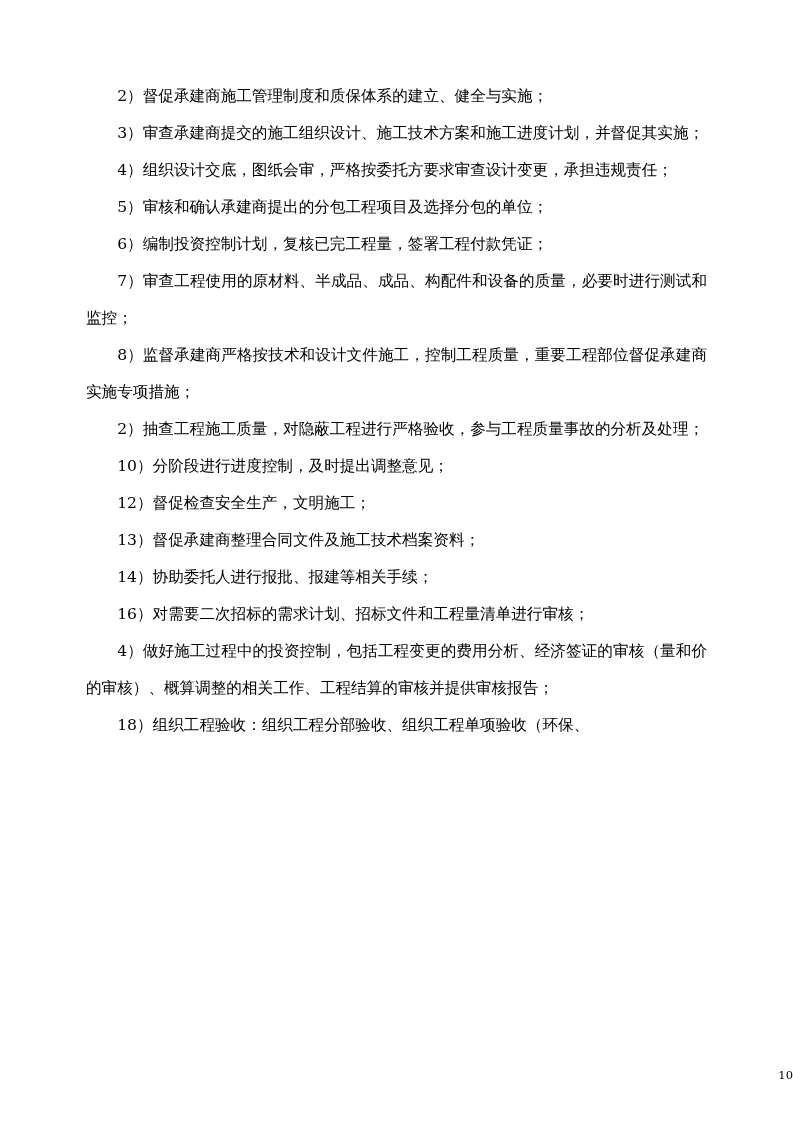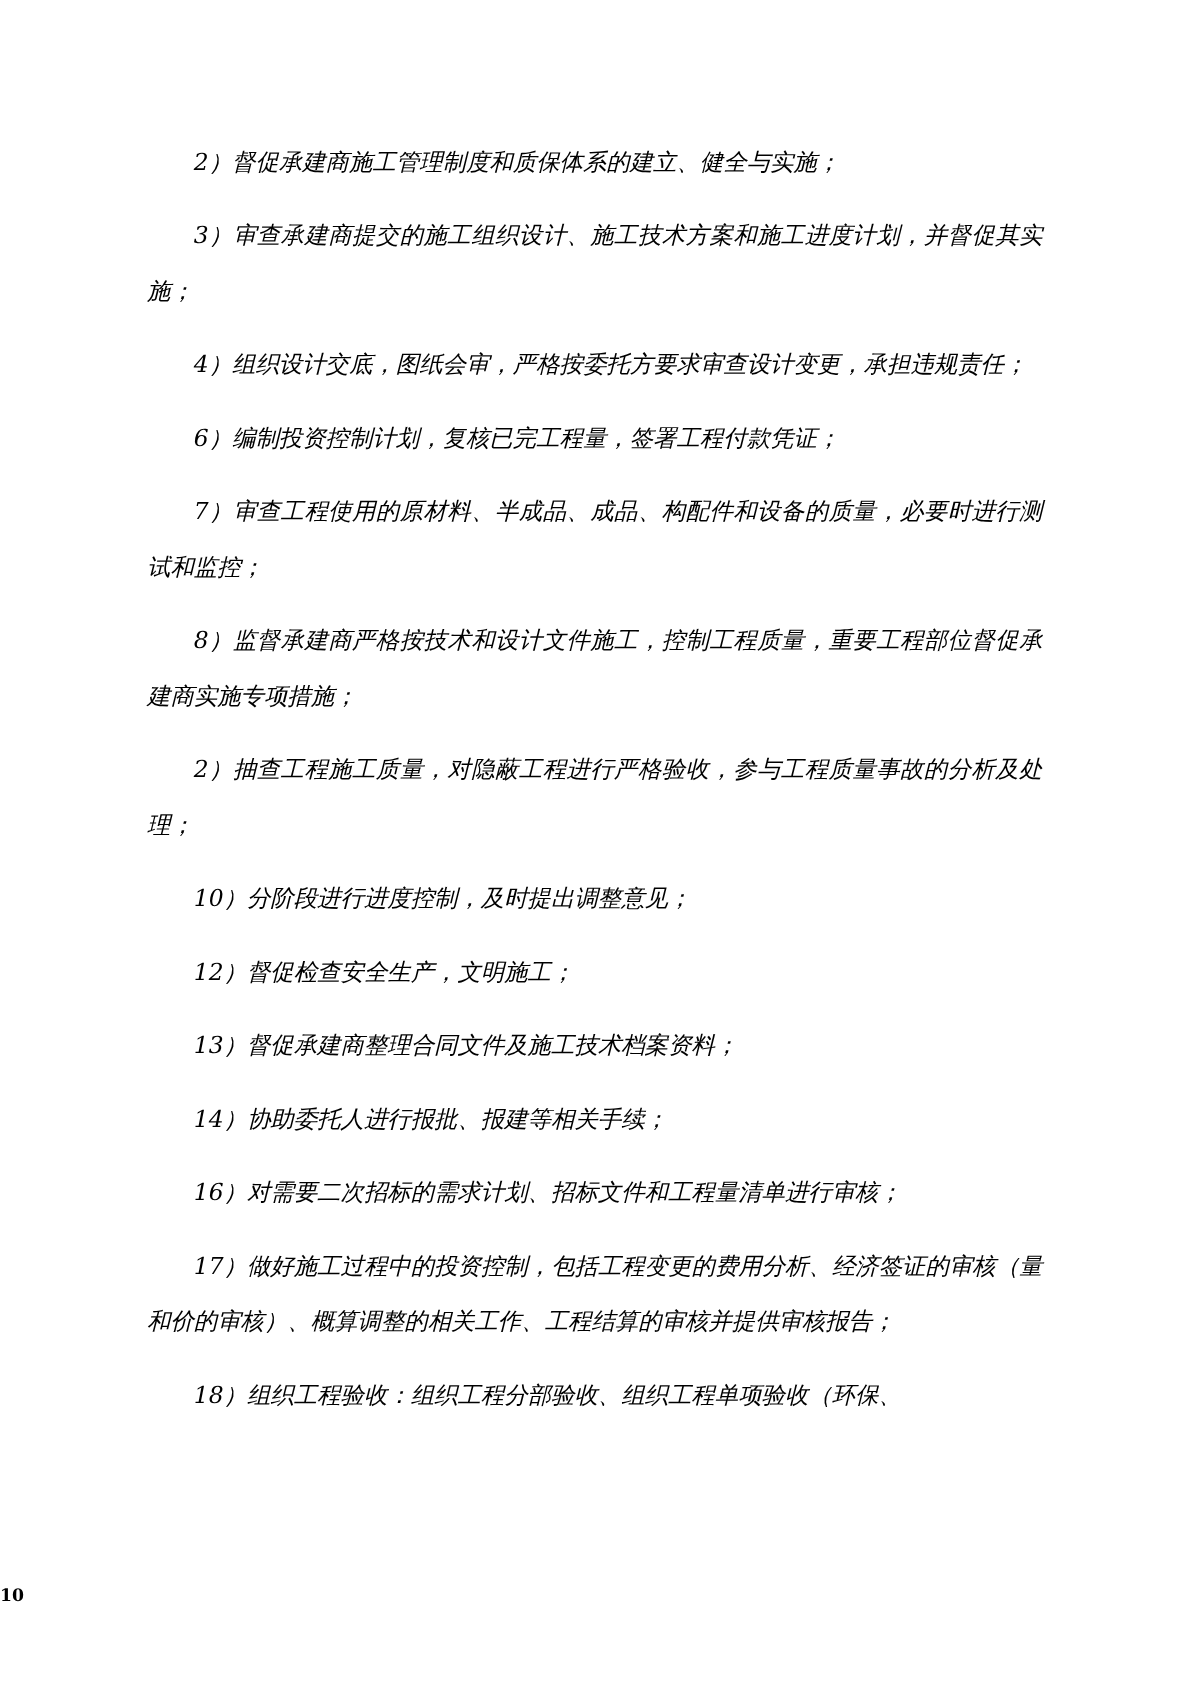--- a/index.html
+++ b/index.html
@@ -22,53 +22,52 @@
     box-sizing: border-box;
     padding: 78px 86px 40px 86px;
   }
   .doc-body {
     font-size: 15.6px;
     line-height: 37px;
     text-align: justify;
     text-justify: inter-ideograph;
   }
   .para {
-    margin: 12px;
+    margin: 0;
     padding: 0;
     text-indent: 2em;
     white-space: normal;
     word-break: break-all;
-    font-style: italic;
   }
   .page-number {
     position: absolute;
     left: 0;
     right: 0;
-    bottom: 52px;
-    text-align: left;
+    bottom: 40px;
+    text-align: right;
     font-size: 11.5px;
     font-family: "DejaVu Serif", "Liberation Serif", serif;
     color: #000000;
-    font-weight: bold;
   }
 </style>
 </head>
 <body>
 
 <div class="page">
   <div class="doc-body">
     <p class="para">2）督促承建商施工管理制度和质保体系的建立、健全与实施；</p>
     <p class="para">3）审查承建商提交的施工组织设计、施工技术方案和施工进度计划，并督促其实施；</p>
     <p class="para">4）组织设计交底，图纸会审，严格按委托方要求审查设计变更，承担违规责任；</p>
+    <p class="para">5）审核和确认承建商提出的分包工程项目及选择分包的单位；</p>
     <p class="para">6）编制投资控制计划，复核已完工程量，签署工程付款凭证；</p>
     <p class="para">7）审查工程使用的原材料、半成品、成品、构配件和设备的质量，必要时进行测试和监控；</p>
     <p class="para">8）监督承建商严格按技术和设计文件施工，控制工程质量，重要工程部位督促承建商实施专项措施；</p>
     <p class="para">2）抽查工程施工质量，对隐蔽工程进行严格验收，参与工程质量事故的分析及处理；</p>
     <p class="para">10）分阶段进行进度控制，及时提出调整意见；</p>
     <p class="para">12）督促检查安全生产，文明施工；</p>
     <p class="para">13）督促承建商整理合同文件及施工技术档案资料；</p>
     <p class="para">14）协助委托人进行报批、报建等相关手续；</p>
     <p class="para">16）对需要二次招标的需求计划、招标文件和工程量清单进行审核；</p>
-    <p class="para">17）做好施工过程中的投资控制，包括工程变更的费用分析、经济签证的审核（量和价的审核）、概算调整的相关工作、工程结算的审核并提供审核报告；</p>
+    <p class="para">4）做好施工过程中的投资控制，包括工程变更的费用分析、经济签证的审核（量和价的审核）、概算调整的相关工作、工程结算的审核并提供审核报告；</p>
     <p class="para">18）组织工程验收：组织工程分部验收、组织工程单项验收（环保、</p>
   </div>
   <div class="page-number">10</div>
 </div>
 
 </body></html>

